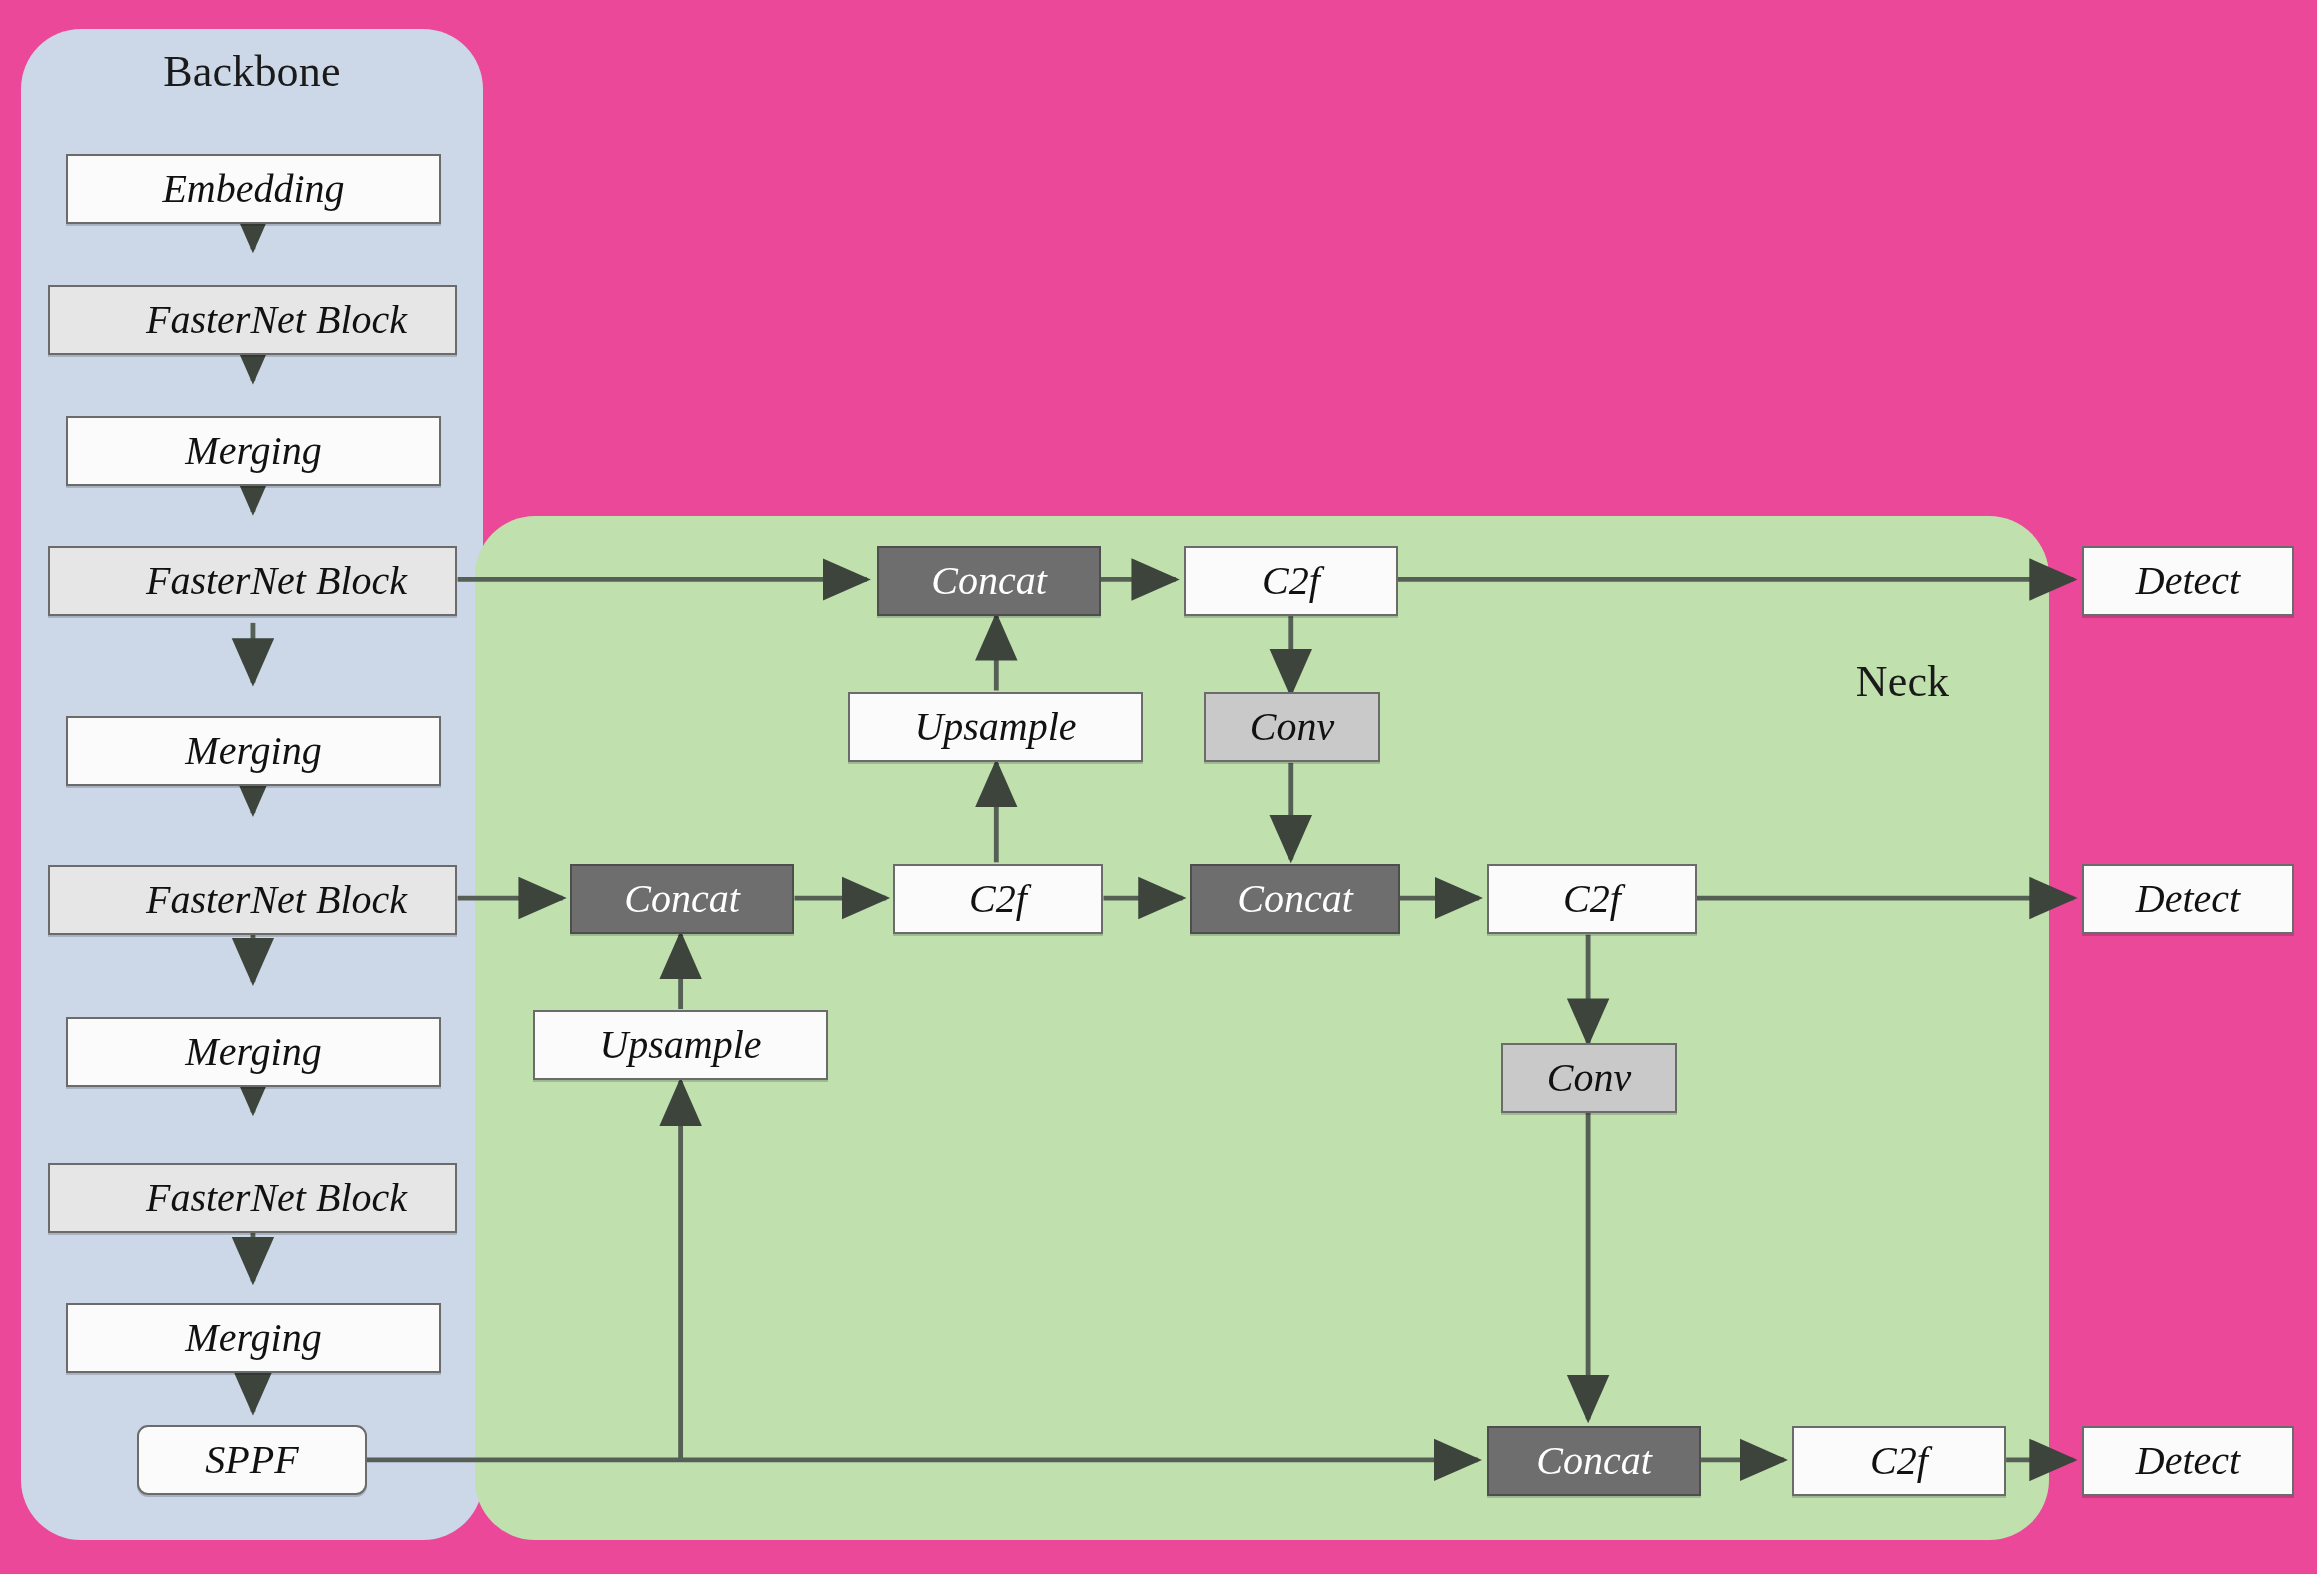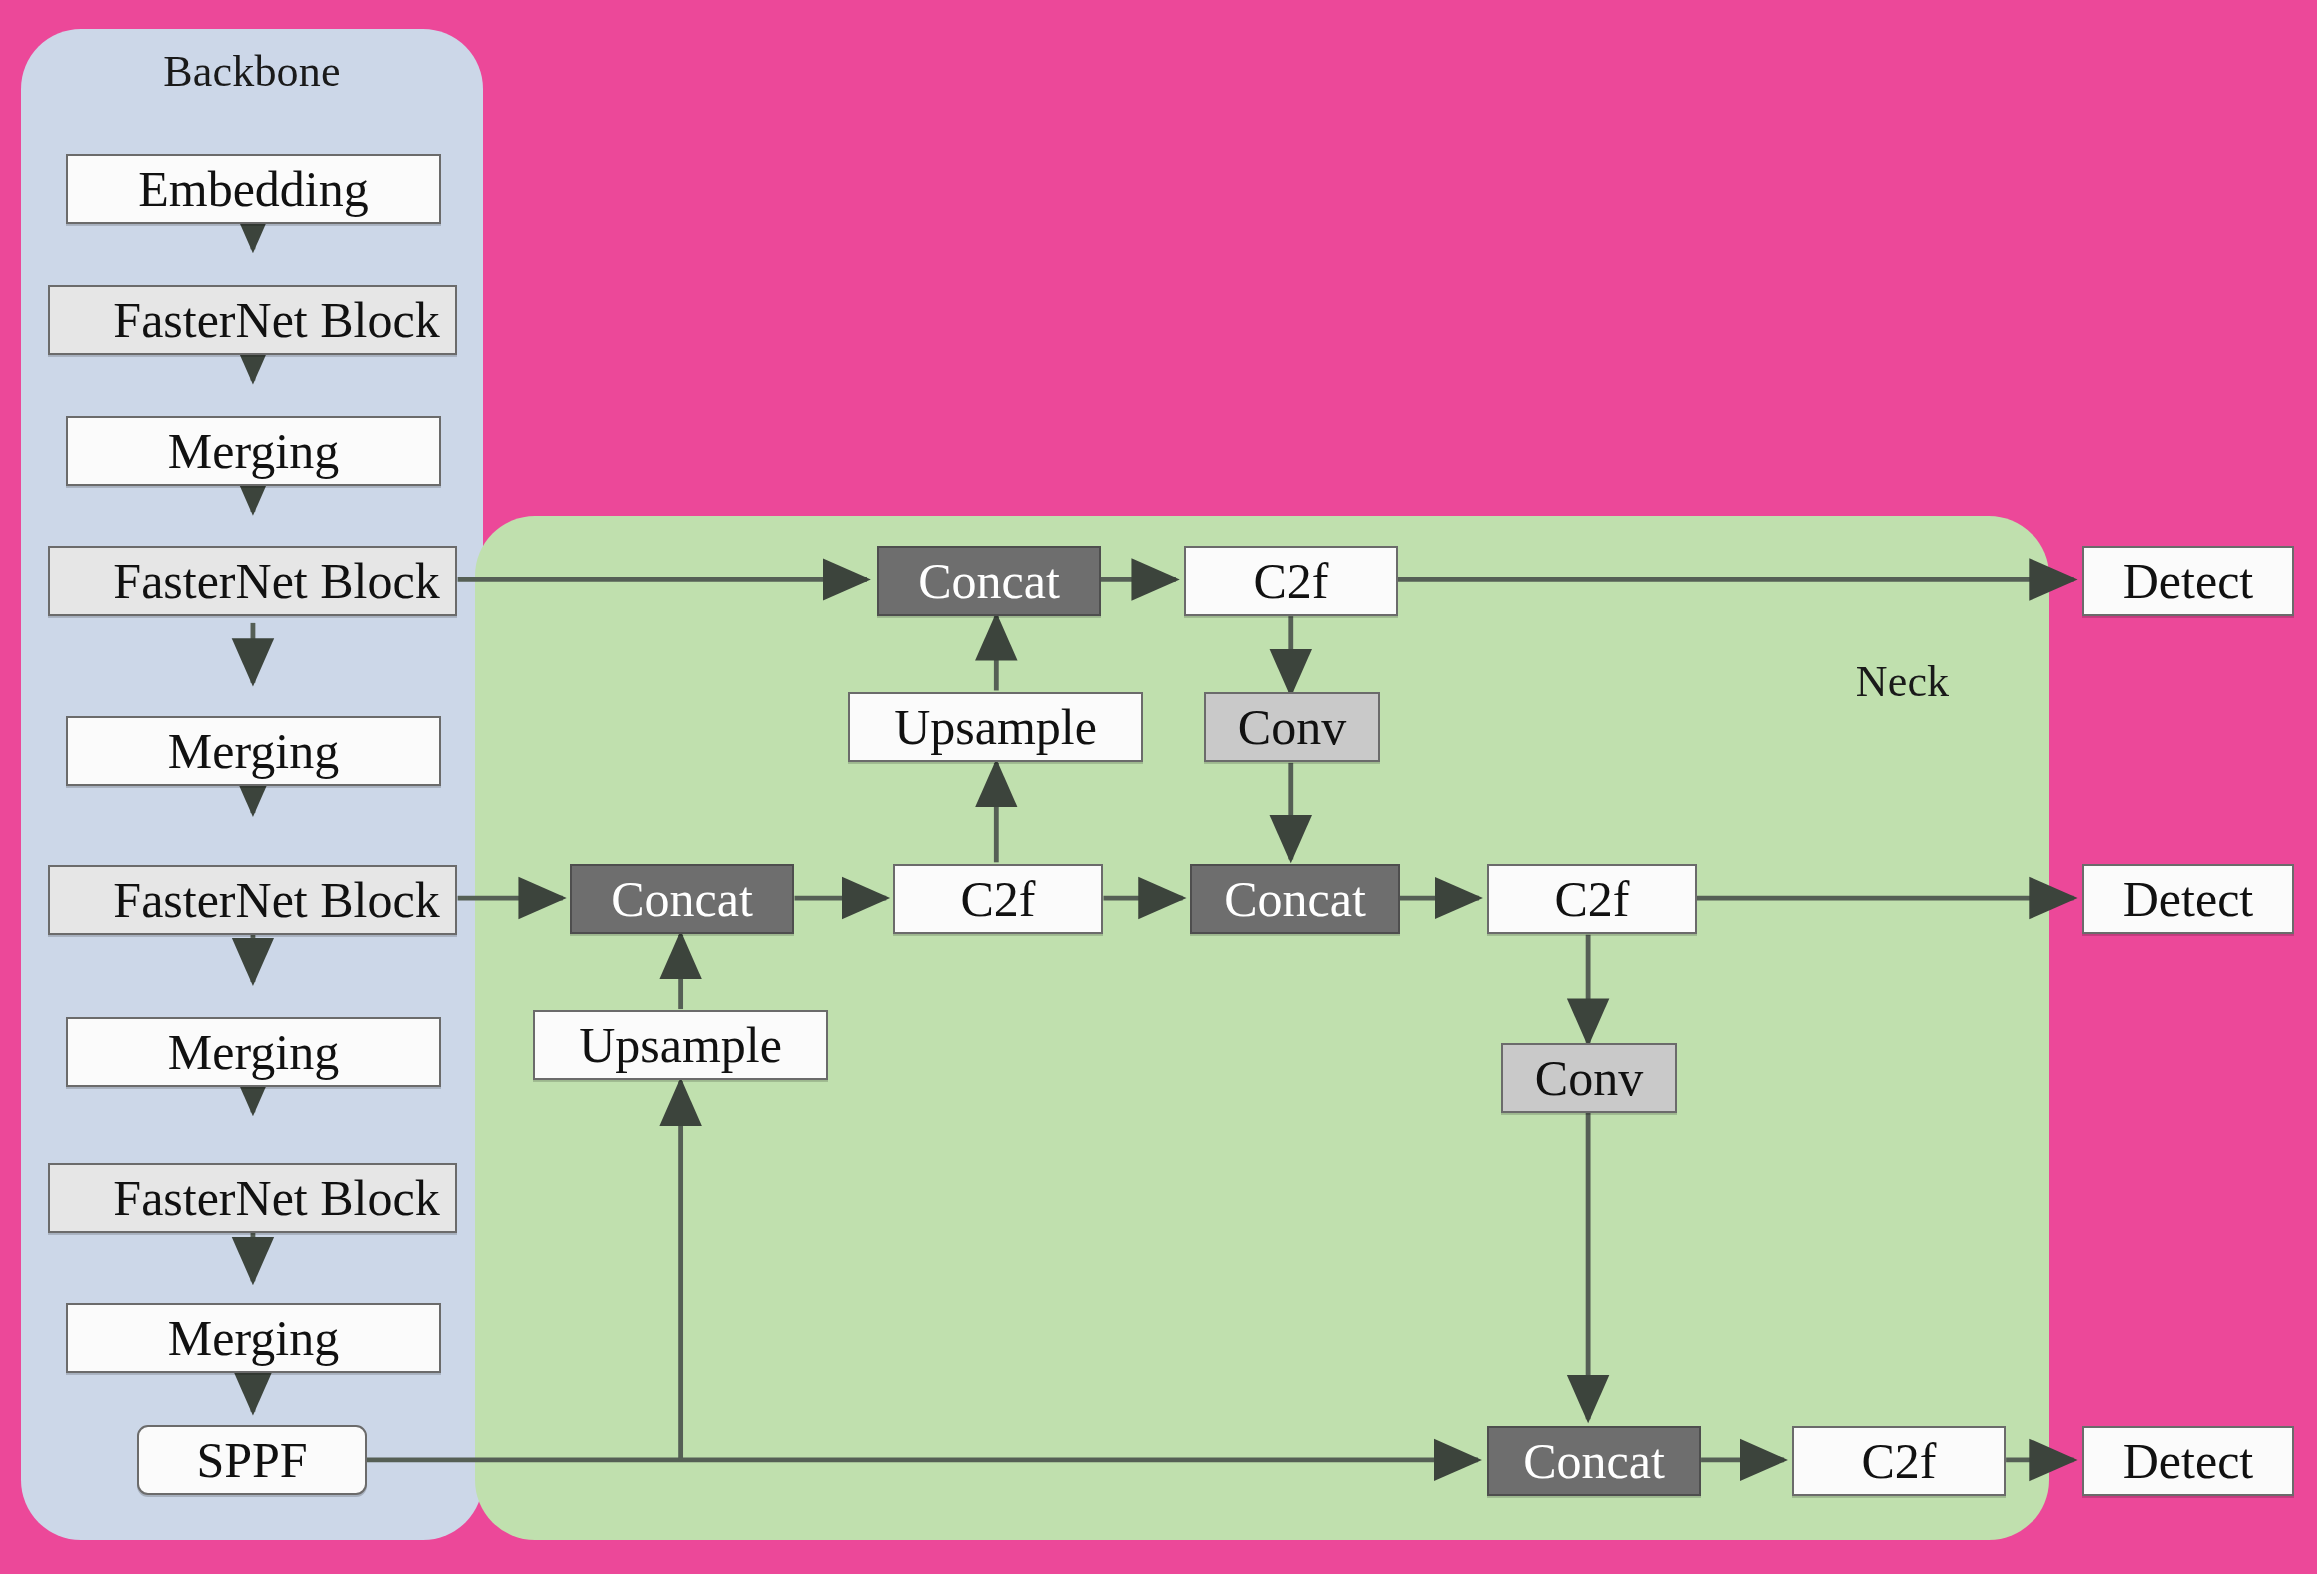--- a/index.html
+++ b/index.html
@@ -44,25 +44,26 @@
     pointer-events: none;
   }
 
   .node {
     position: absolute;
     box-sizing: border-box;
     display: flex;
     align-items: center;
     justify-content: center;
     border: 2.9px solid #6b6b6b;
-    font-size: 50px;
+    font-size: 40px;
     line-height: 1;
     color: #111111;
     white-space: nowrap;
     box-shadow: 0 1.9px 0 rgba(0,0,0,0.18);
+    font-style: italic;
   }
   .node.white   { background: #fbfbfb; }
   .node.light   { background: #e6e6e6; padding-left: 48px; }
   .node.medium  { background: #c9c9c9; text-align: right; }
   .node.dark    { background: #6e6e6e; color: #ffffff; border-color: #4e4e4e; justify-content: center; }
 </style>
 </head>
 <body>
 
 <div id="stage">

